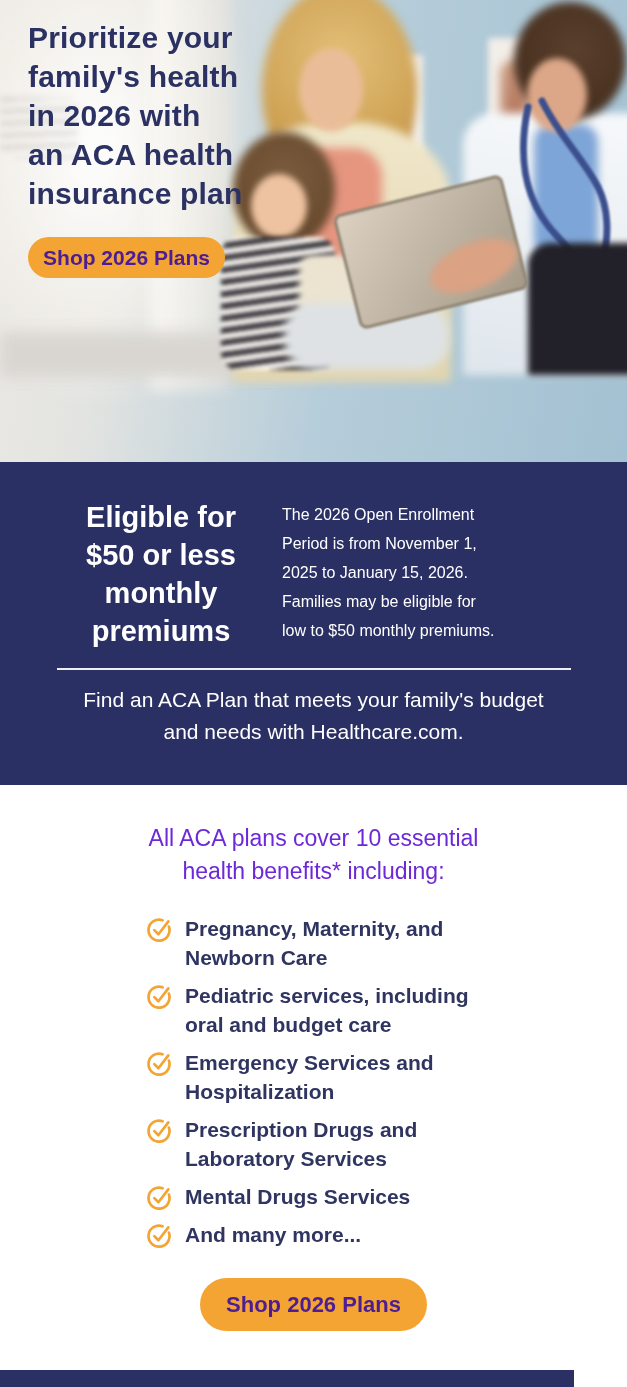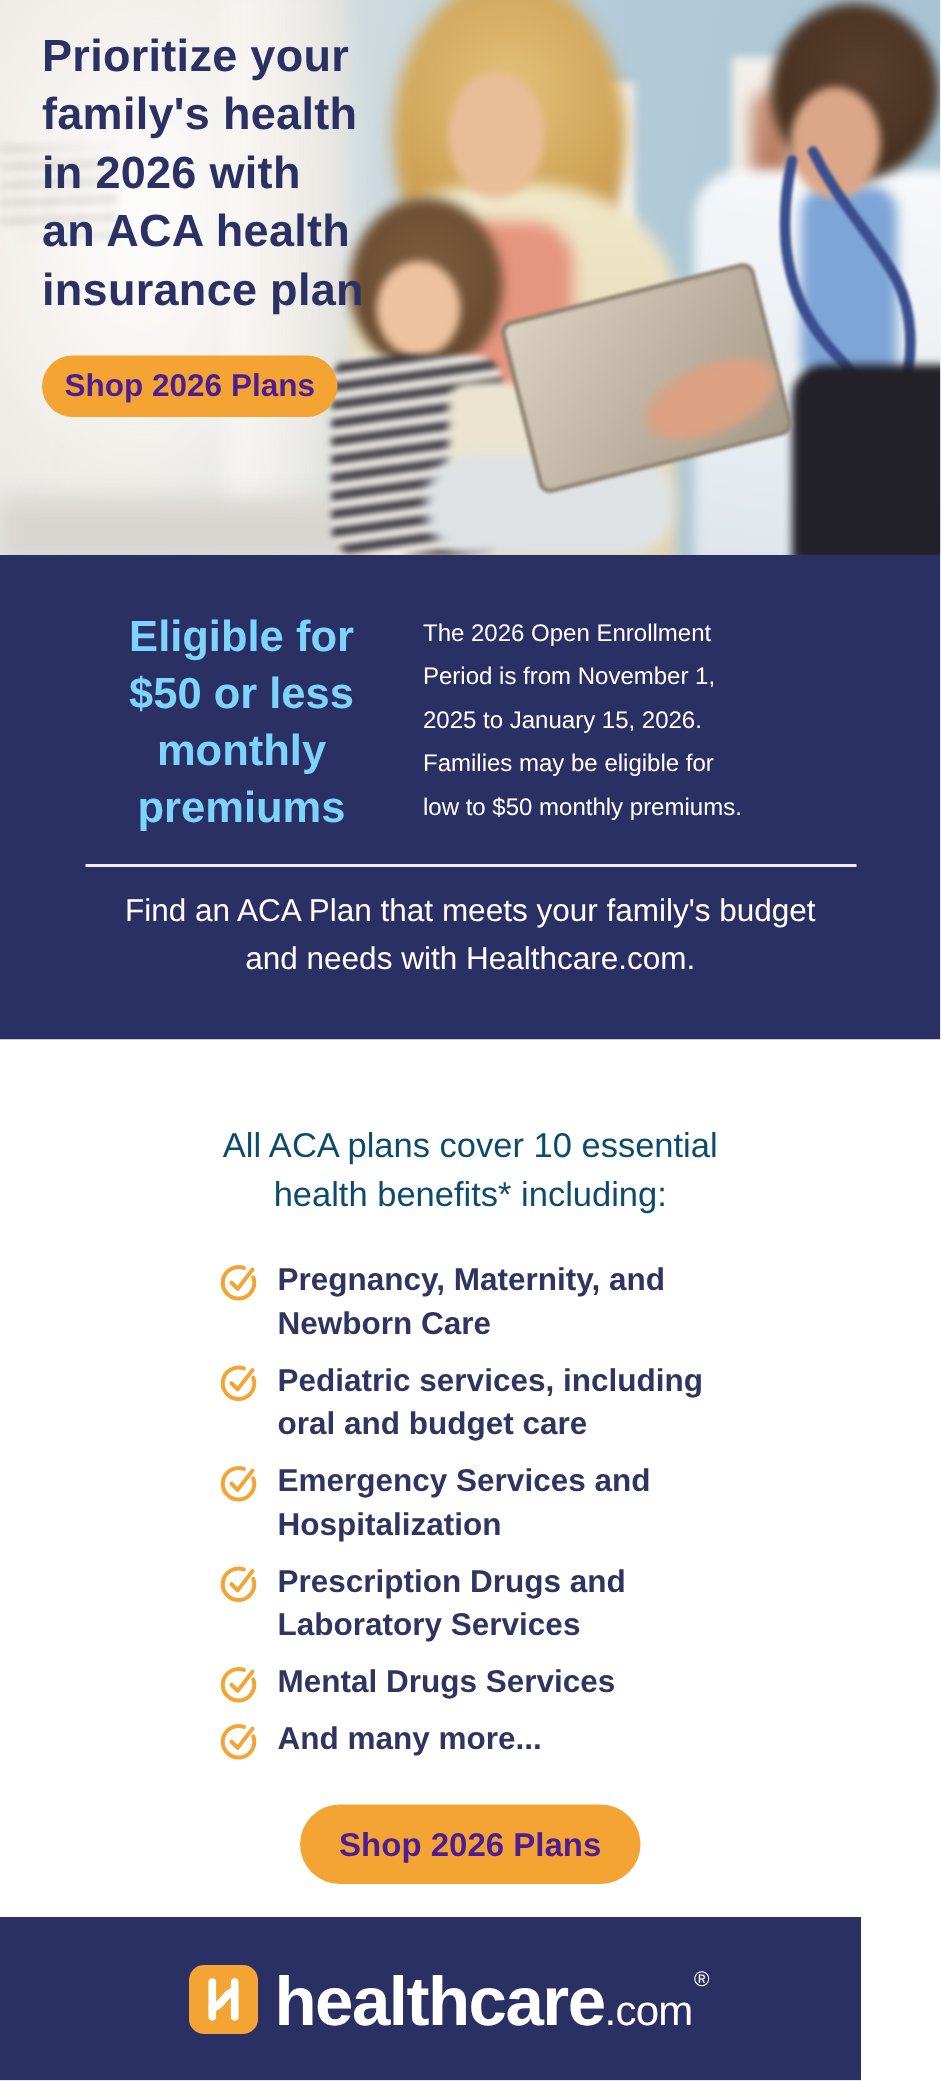--- a/index.html
+++ b/index.html
@@ -2,21 +2,21 @@
 <html><head>
 <meta charset="utf-8">
 <style>
   html,body{margin:0;padding:0;background:#ffffff;}
   .page{
     position:relative;width:627px;height:1387px;margin:0 auto;
     font-family:"Liberation Sans", sans-serif;background:#ffffff;overflow:hidden;
   }
 
   
-  .hero{position:relative;width:627px;height:370px;overflow:hidden;
+  .hero{position:relative;width:627px;height:462px;overflow:hidden;
     background:linear-gradient(100deg,#ece9e4 0%,#e3e4e1 22%,#b6cdda 55%,#a3c1d2 100%);}
   .hero .layer{position:absolute;}
   .ph-window{left:-30px;top:-20px;width:280px;height:420px;
     background:radial-gradient(ellipse at 45% 40%, rgba(255,255,255,.95) 0%, rgba(245,242,236,.75) 45%, rgba(230,228,222,0) 75%);
     filter:blur(8px);}
   .ph-curtain{left:150px;top:-10px;width:80px;height:400px;
     background:linear-gradient(90deg,rgba(250,248,244,.9),rgba(233,229,221,.6));filter:blur(7px);}
   .ph-blind{left:0px;top:98px;width:78px;height:60px;opacity:.45;filter:blur(3px);
     background:repeating-linear-gradient(178deg,#9a958e 0 3px,rgba(255,255,255,0) 3px 12px);}
   .ph-floor{left:0;top:332px;width:320px;height:45px;background:#d9d6d1;filter:blur(7px);}
@@ -59,37 +59,37 @@
     background:#f3a433;color:#4c1d95;font-family:"Liberation Sans",sans-serif;
     font-weight:700;border:none;cursor:pointer;
   }
   .hero-btn{position:absolute;left:28px;top:237px;z-index:5;width:197px;height:41px;border-radius:21px;font-size:21px;}
 
   
   .promo{width:627px;height:323px;background:#2b3064;box-sizing:border-box;padding-top:36px;}
   .promo-cols{display:flex;padding:0 40px;}
   .promo-heading{
     margin:0;width:242px;text-align:center;flex-shrink:0;
-    font-size:29px;line-height:38px;font-weight:700;color:#7dd3fc;white-space:pre-line;
+    font-size:29px;line-height:38px;font-weight:700;color:#ffffff;white-space:pre-line;
   }
   .promo-body{
     margin:2px 0 0 0;flex:1;padding-left:0px;
     font-size:16px;line-height:29px;font-weight:500;color:#ffffff;white-space:pre-line;
   }
   .promo-divider{width:514px;margin:18px auto 0;border:none;border-top:2px solid rgba(255,255,255,.92);}
   .promo-footnote{
     margin:14px 0 0 0;text-align:center;
     font-size:21px;line-height:32px;font-weight:500;color:#ffffff;white-space:pre-line;
   }
 
   
   .benefits{width:627px;height:585px;box-sizing:border-box;padding-top:37px;background:#ffffff;}
   .benefits-heading{
-    margin:17px;text-align:center;font-size:23px;line-height:33px;font-weight:500;
-    color:#0c4a6e;white-space:pre-line;
+    margin:0;text-align:center;font-size:23px;line-height:33px;font-weight:500;
+    color:#6d28d9;white-space:pre-line;
   }
   .benefits-list{list-style:none;margin:26px 0 0 145px;padding:0;}
   .benefit-item{display:flex;align-items:flex-start;margin-bottom:9px;}
   .check-icon{width:28px;height:28px;flex-shrink:0;margin-top:1px;}
   .benefit-label{
     margin-left:12px;font-size:21px;line-height:29px;font-weight:700;
     color:#2f3560;white-space:pre-line;
   }
   .benefits-btn{width:227px;height:53px;border-radius:27px;font-size:22px;margin:29px auto 0;}
 

